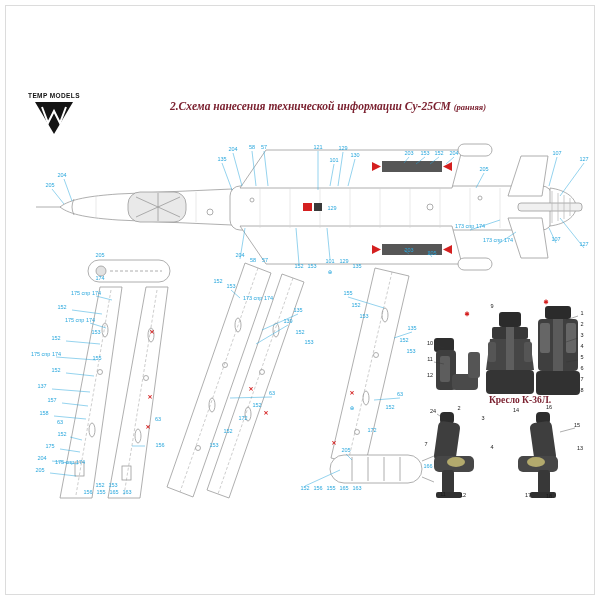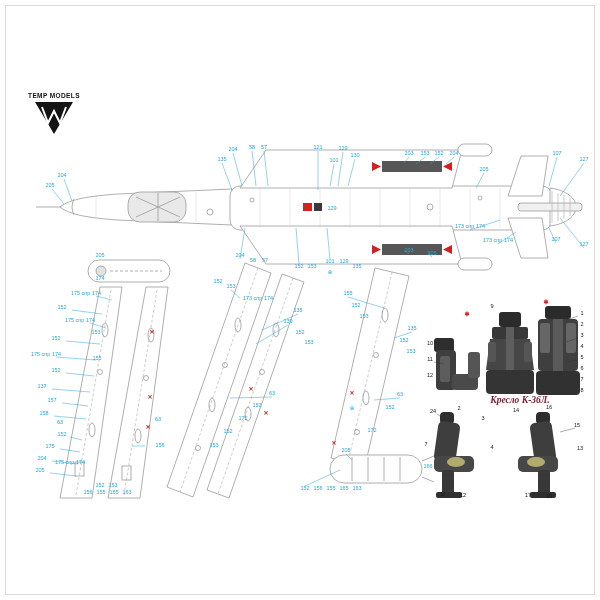--- a/index.html
+++ b/index.html
@@ -6,21 +6,21 @@
   .page{position:relative;width:600px;height:600px;background:#ffffff;overflow:hidden;
         font-family:"Liberation Sans",sans-serif;}
   .sheet-border{position:absolute;inset:5px;border:1px solid #dcdcdc;pointer-events:none;}
   .logo{position:absolute;left:26px;top:92px;width:56px;text-align:center;}
   .logo-text{font-size:6.5px;font-weight:bold;letter-spacing:.4px;color:#111;line-height:1.1;}
   .title{position:absolute;left:86px;right:30px;top:100px;text-align:center;
          font-family:"Liberation Serif",serif;font-style:italic;font-weight:bold;
          font-size:11.5px;color:#7b2130;white-space:nowrap;}
   .title .suffix{font-size:8.5px;}
   .seat-caption{position:absolute;left:452px;top:395px;width:136px;text-align:center;
-         font-family:"Liberation Serif",serif;font-style:italic;font-weight:bold;
+         font-family:"Liberation Serif",serif;font-weight:bold;
          font-size:9.5px;color:#7b2130;}
   svg.diagram{position:absolute;left:0;top:0;}
   #callout-layer{position:absolute;left:0;top:0;width:600px;height:600px;pointer-events:none;}
   .co{position:absolute;transform:translate(-50%,-50%);font-size:5.5px;line-height:1;
       color:#2aa7dd;white-space:nowrap;}
   .co.black{color:#1a1a1a;}
   .co.red{color:#d42020;font-weight:bold;font-size:6px;}
 </style>
 </head>
 <body>
@@ -29,20 +29,24 @@
   <div class="sheet-border"></div>
 
   <div class="logo">
     <div class="logo-text">TEMP MODELS</div>
     <svg width="40" height="34" viewBox="0 0 40 34" style="margin-top:2px;">
       <polygon points="1,1 39,1 20,33" fill="#141414"></polygon>
       <polyline points="8,6 14,22 20,10 26,22 32,6" fill="none" stroke="#ffffff" stroke-width="2"></polyline>
     </svg>
   </div>
 
+  <div class="title">
+    <span>2.Схема нанесения технической информации Су-25СМ</span>
+    <span class="suffix">(ранняя)</span>
+  </div>
 
   <svg class="diagram" width="600" height="600" viewBox="0 0 600 600">
 
     <g stroke="#9a9a9a" fill="none" stroke-width="0.8">
       <line x1="36" y1="207" x2="62" y2="207"></line>
       <path d="M60,207 C70,199 90,196 118,194 L232,189 L232,225 L118,220 C90,218 70,215 60,207 Z" fill="#ffffff"></path>
       <rect x="230" y="186" width="322" height="44" rx="10" fill="#ffffff"></rect>
       <path d="M550,188 C566,190 576,198 576,207 C576,216 566,224 550,226 Z" fill="#ffffff"></path>
       <path d="M240,188 L266,150 L462,150 L452,188 Z" fill="#ffffff"></path>
       <path d="M240,226 L266,264 L462,264 L452,226 Z" fill="#ffffff"></path>

